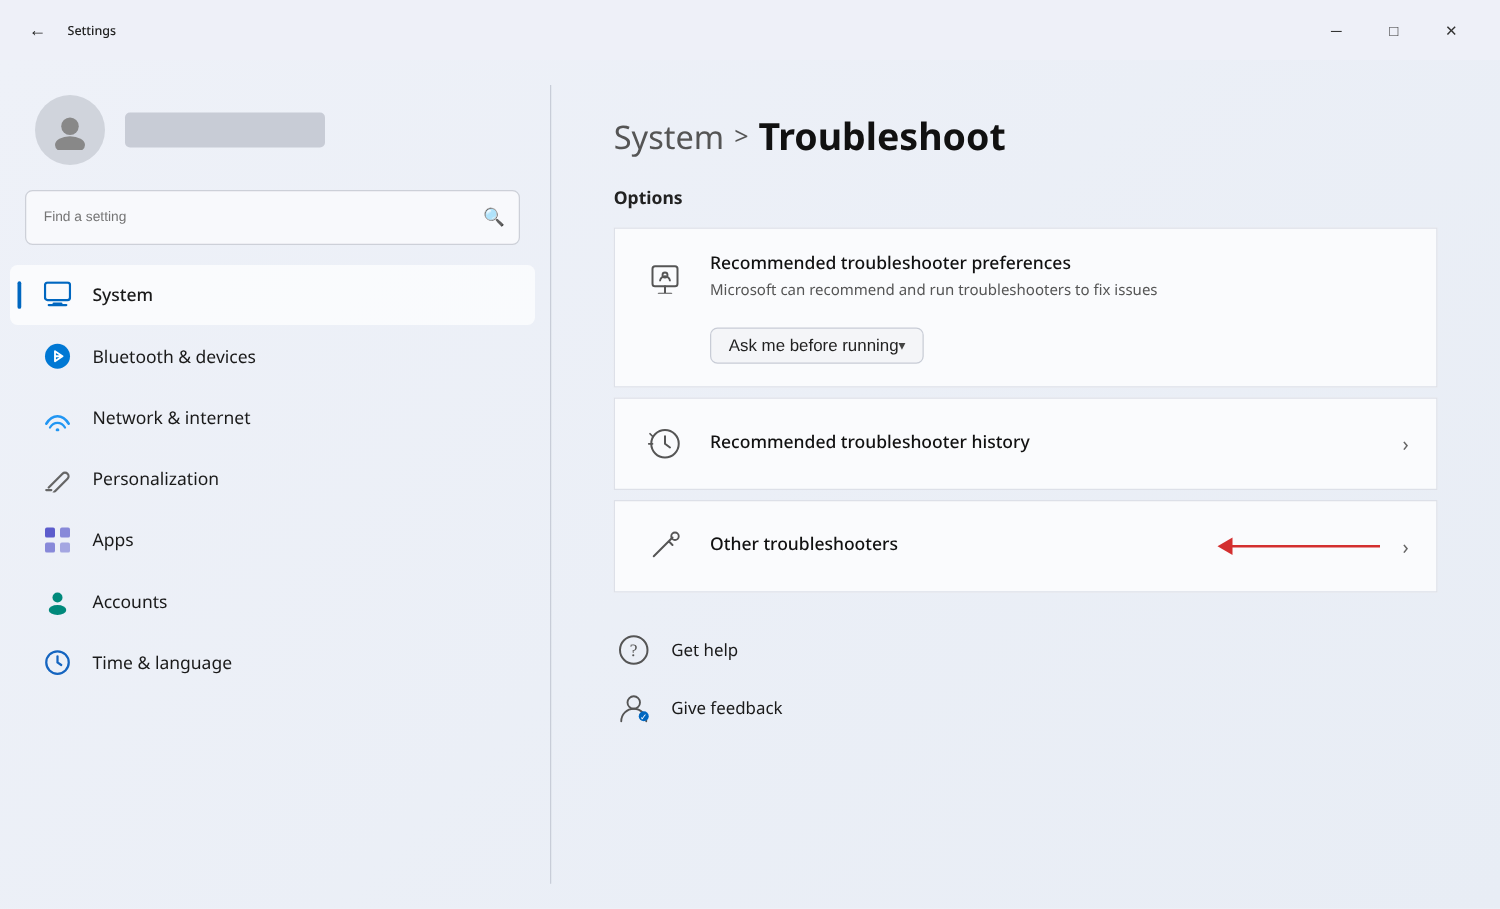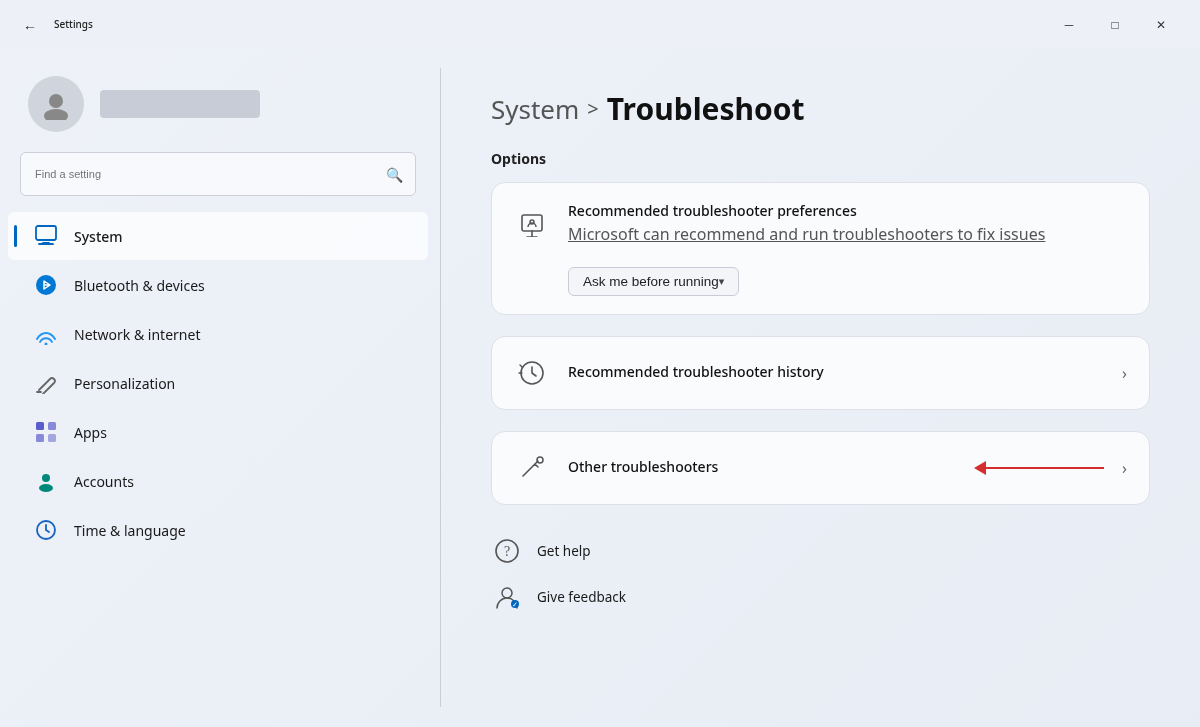--- a/index.html
+++ b/index.html
@@ -224,22 +224,22 @@
       font-size: 14px;
       font-weight: 700;
       color: #222;
       margin-bottom: 14px;
     }
 
     
     .card {
       background: rgba(255,255,255,0.75);
       border: 1px solid #dde0e8;
-      border-radius: 14px;
-      margin-bottom: 21px;
+      border-radius: 0;
+      margin-bottom: 8px;
       overflow: hidden;
     }
     .card-row {
       display: flex;
       align-items: center;
       padding: 18px 22px;
       gap: 18px;
       cursor: pointer;
     }
     .card-icon {
@@ -253,23 +253,22 @@
       flex-shrink: 0;
     }
     .card-text { flex: 1; }
     .card-title {
       font-size: 14px;
       font-weight: 500;
       color: #111;
       margin-bottom: 3px;
     }
     .card-subtitle {
-      font-size: 16px;
+      font-size: 12px;
       color: #555;
-      text-decoration: underline;
     }
     .card-chevron {
       font-size: 16px;
       color: #666;
     }
 
     
     .card-dropdown-area {
       padding: 4px 22px 18px 76px;
     }

